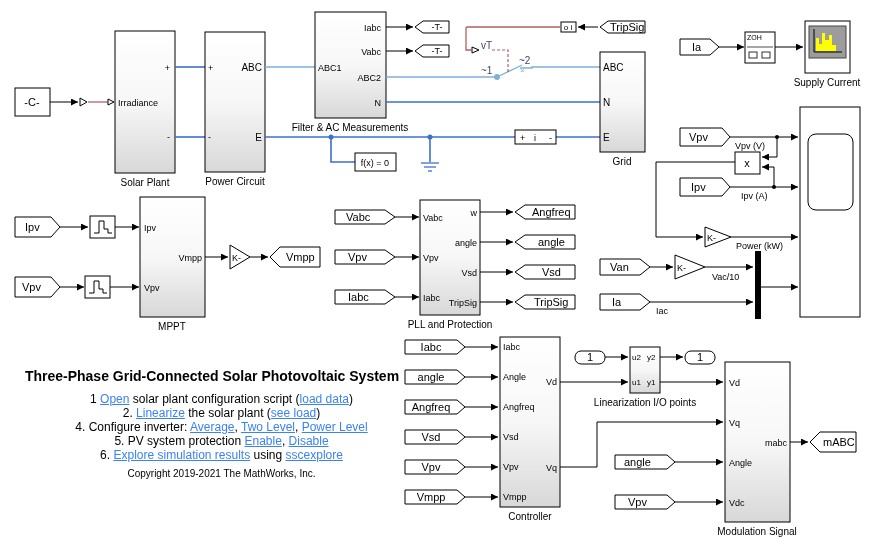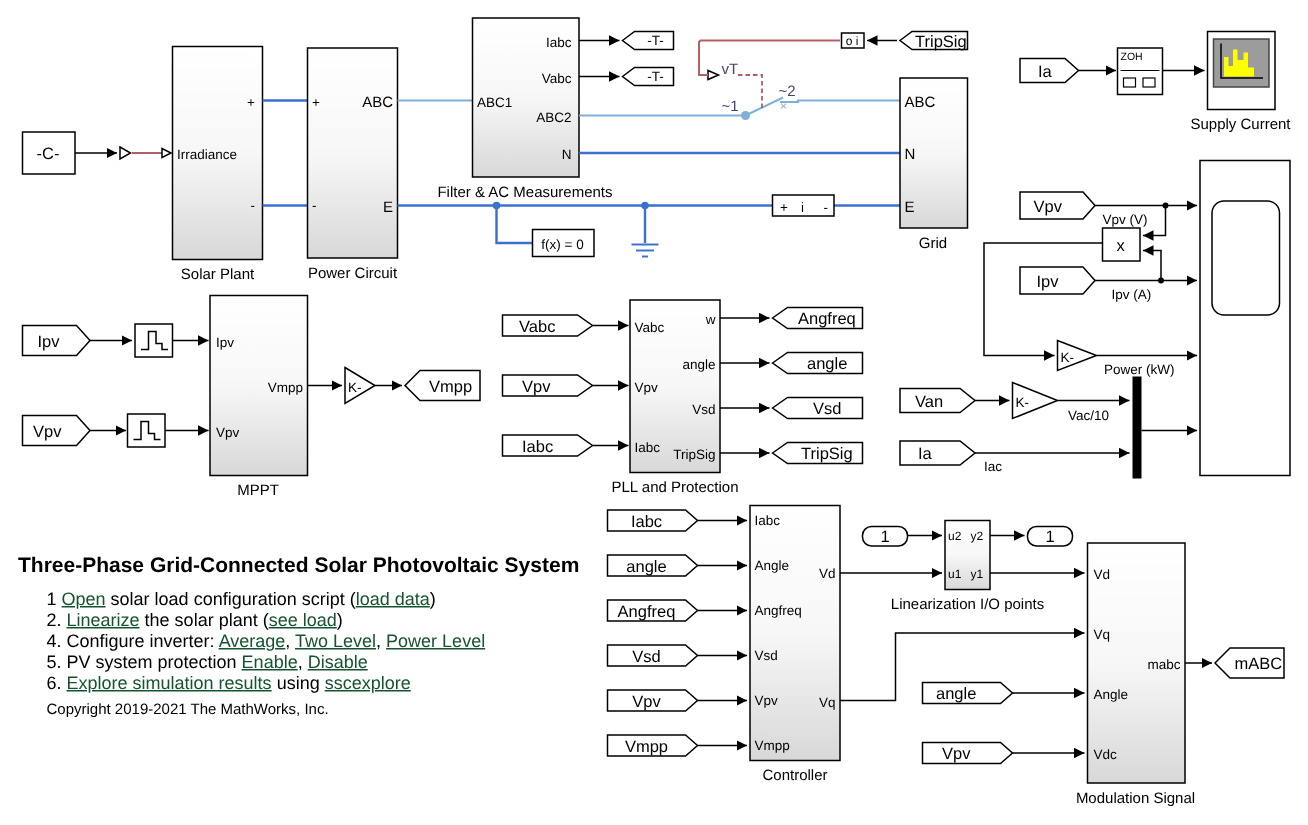--- a/index.html
+++ b/index.html
@@ -8,24 +8,24 @@
   #canvas text { font-family: "Liberation Sans", sans-serif; }
   .blk { fill: url(#blkgrad); stroke: #000; stroke-width: 1; }
   .plain { fill: #fff; stroke: #000; stroke-width: 1; }
   .w { stroke: #000; stroke-width: 1; fill: none; }
   .pw { stroke: #3a70d0; stroke-width: 1.6; fill: none; }
   .lw { stroke: #7fb0d8; stroke-width: 1.4; fill: none; }
   .rw { stroke: #b06060; stroke-width: 1.3; fill: none; }
   .port { font-size: 9px; }
   .lbl { font-size: 10px; }
   .tag { font-size: 11px; }
-  .ann { position: absolute; left: 12px; top: 368px; width: 400px; font-family: "Liberation Sans", sans-serif; }
+  .ann { position: absolute; left: 12px; top: 368px; width: 400px; font-family: "Liberation Sans", sans-serif; text-align: center; }
   .ann h1 { font-size: 14px; font-weight: bold; margin: 0 0 8px 0; }
   .ann ol { list-style: none; margin: 0; padding: 0 0 0 19px; font-size: 12px; line-height: 14px; }
-  .ann a { color: #14532d; text-decoration: underline; cursor: pointer; }
+  .ann a { color: #3b82f6; text-decoration: underline; cursor: pointer; }
   .ann .copy { font-size: 10px; margin: 6px 0 3px 19px; }
 </style>
 </head>
 <body>
 
 <svg id="canvas" viewBox="0 0 872 550">
   <defs>
     <linearGradient id="blkgrad" x1="0" y1="0" x2="0" y2="1">
       <stop offset="0" stop-color="#ffffff"></stop>
       <stop offset="0.5" stop-color="#f7f7f7"></stop>
@@ -386,20 +386,20 @@
   <line class="w" x1="790" y1="442" x2="808" y2="442" marker-end="url(#arr)"></line>
   <g>
     <path class="plain" d="M810,442 L820,432 L856,432 L856,452 L820,452 z"></path>
     <text class="tag" x="823" y="446">mABC</text>
   </g>
 </svg>
 
 <div class="ann">
   <h1>Three-Phase Grid-Connected Solar Photovoltaic System</h1>
   <ol id="ann-list">
-      <li><span>1</span> <a>Open</a><span> solar load configuration script (</span><a>load data</a><span>)</span></li>
+      <li><span>1</span> <a>Open</a><span> solar plant configuration script (</span><a>load data</a><span>)</span></li>
       <li><span>2.</span> <a>Linearize</a><span> the solar plant (</span><a>see load</a><span>)</span></li>
       <li><span>4.</span> <span>Configure inverter: </span><a>Average</a><span>, </span><a>Two Level</a><span>, </span><a>Power Level</a></li>
       <li><span>5.</span> <span>PV system protection </span><a>Enable</a><span>, </span><a>Disable</a></li>
       <li><span>6.</span> <a>Explore simulation results</a><span> using </span><a>sscexplore</a></li>
     </ol>
   <div class="copy">Copyright 2019-2021 The MathWorks, Inc.</div>
 </div>
 
 </body></html>

